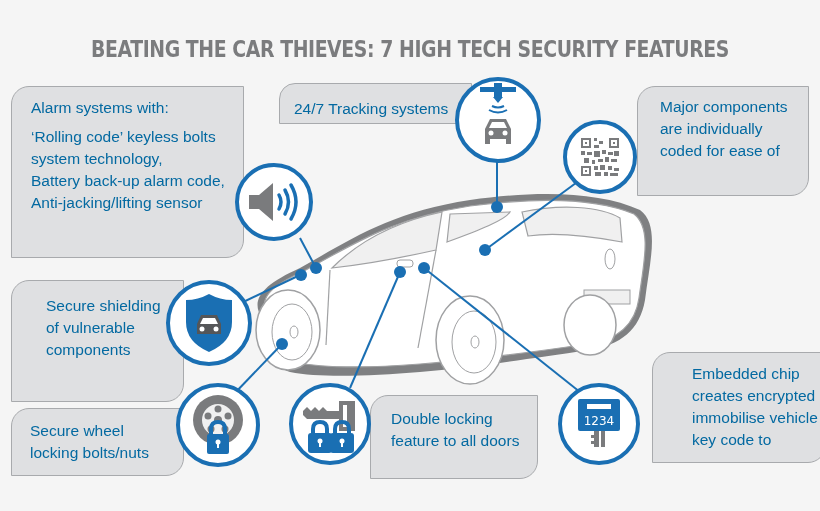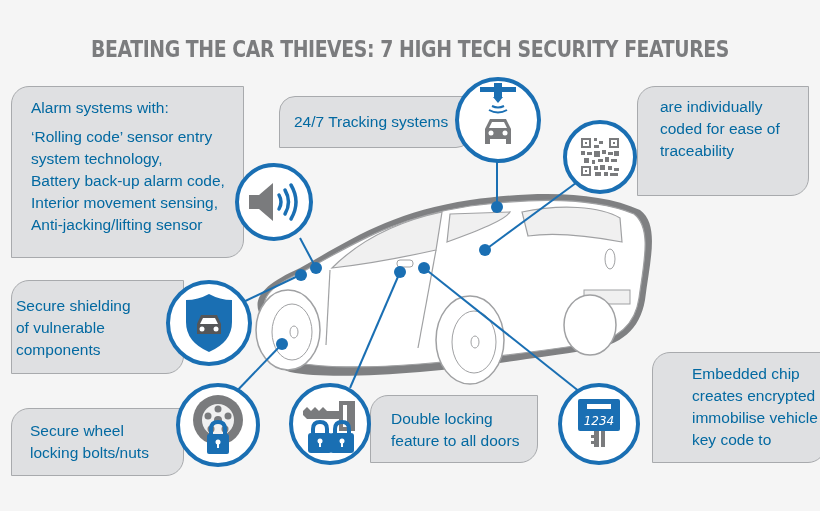--- a/index.html
+++ b/index.html
@@ -1,25 +1,25 @@
 <!DOCTYPE html>
 <html><head>
 <meta charset="utf-8">
 <style>
   html,body{margin:0;padding:0;}
   body{width:820px;height:511px;background:#f5f5f5;position:relative;overflow:hidden;font-family:"Liberation Sans","DejaVu Sans",sans-serif;}
   .title{position:absolute;left:0;top:36px;width:820px;text-align:center;font-family:"DejaVu Sans",sans-serif;font-weight:bold;font-size:23px;color:#7b7c7e;letter-spacing:-0.5px;transform:scaleX(0.82);}
   .bubble{position:absolute;background:#dfe0e2;border:1.5px solid #a8aaad;color:#0369a1;font-size:15.5px;line-height:22px;box-sizing:border-box;}
   .b1{left:11px;top:86px;width:233px;height:172px;border-radius:18px 0 18px 0;padding:10px 0 0 19px;}
   .b1 .head{margin-bottom:7px;}
-  .b2{left:279px;top:96px;width:193px;height:52px;border-radius:16px 0 16px 0;padding:14px 0 16px 14px;}
+  .b2{left:279px;top:83px;width:193px;height:41px;border-radius:16px 0 16px 0;padding:14px 0 16px 14px;}
   .b3{left:637px;top:86px;width:172px;height:110px;border-radius:18px 0 18px 0;padding:9px 0 0 22px;}
-  .b4{left:11px;top:280px;width:173px;height:94px;border-radius:18px 0 18px 0;padding:14px 0 0 4px;}
+  .b4{left:11px;top:280px;width:173px;height:122px;border-radius:18px 0 18px 0;padding:14px 0 0 34px;}
   .b5{left:11px;top:395px;width:173px;height:68px;border-radius:18px 0 18px 0;padding:11px 0 0 18px;margin-top:13px;}
-  .b6{left:370px;top:395px;width:168px;height:68px;border-radius:18px 0 18px 0;padding:12px 0 0 20px;}
+  .b6{left:370px;top:395px;width:168px;height:84px;border-radius:18px 0 18px 0;padding:12px 0 0 20px;}
   .b7{left:652px;top:352px;width:174px;height:111px;border-radius:18px 0 18px 0;padding:10px 0 0 39px;}
   svg.overlay{position:absolute;left:0;top:0;}
   .circle{position:absolute;border-radius:50%;border:4px solid #1a6fb3;background:#fff;box-sizing:border-box;}
 </style>
 </head>
 <body>
 
 <div class="title">BEATING THE CAR THIEVES: 7 HIGH TECH SECURITY FEATURES</div>
 
 <svg class="overlay" width="820" height="511">
@@ -61,35 +61,34 @@
     <circle cx="282" cy="344" r="6"></circle>
     <circle cx="400" cy="272" r="6"></circle>
     <circle cx="424" cy="268" r="6"></circle>
     <circle cx="497" cy="207" r="6"></circle>
     <circle cx="485" cy="250" r="6"></circle>
   </g>
 </svg>
 
 <div class="bubble b1">
   <div class="head">Alarm systems with:</div>
-  <div>‘Rolling code’ sensor entry</div>
+  <div>‘Rolling code’ keyless bolts</div>
   <div>system technology,</div>
   <div>Battery back-up alarm code,</div>
-  <div>Interior movement sensing,</div>
   <div>Anti-jacking/lifting sensor</div>
 </div>
 
 <div class="bubble b2">
   <div>24/7 Tracking systems</div>
 </div>
 
 <div class="bubble b3">
+  <div>Major components</div>
   <div>are individually</div>
   <div>coded for ease of</div>
-  <div>traceability</div>
 </div>
 
 <div class="bubble b4">
   <div>Secure shielding</div>
   <div>of vulnerable</div>
   <div>components</div>
 </div>
 
 <div class="bubble b5">
   <div>Secure wheel</div>
@@ -211,21 +210,21 @@
     <rect x="15" y="46" width="24" height="20" rx="3" fill="#1a6fb3"></rect>
     <circle cx="27" cy="54" r="2.5" fill="#fff"></circle>
       <rect x="26" y="54" width="2" height="6" fill="#fff"></rect>
     <path d="M42,48 L42,42 Q42,35 49,35 Q56,35 56,42 L56,48" stroke="#1a6fb3" stroke-width="4" fill="none"></path>
     <rect x="37" y="46" width="24" height="20" rx="3" fill="#1a6fb3"></rect>
     <circle cx="49" cy="54" r="2.5" fill="#fff"></circle>
       <rect x="48" y="54" width="2" height="6" fill="#fff"></rect>
   </svg>
 </div>
 
-<div class="circle" style="left:558px;top:383px;width:82px;height:82px;font-style:italic;">
+<div class="circle" style="left:558px;top:383px;width:82px;height:82px;">
   <svg width="74" height="74" viewBox="0 0 74 74">
     <rect x="16" y="12" width="42" height="32" rx="2" fill="#1a6fb3"></rect>
     <rect x="25" y="17" width="24" height="5" fill="#fff"></rect>
     <text x="37" y="38" text-anchor="middle" font-family="DejaVu Sans, sans-serif" font-size="12" fill="#fff">1234</text>
     <rect x="32" y="44" width="5" height="16" fill="#7a7b7d"></rect>
     <rect x="39" y="44" width="4" height="16" fill="#7a7b7d"></rect>
     <rect x="29" y="48" width="3" height="3" fill="#7a7b7d"></rect>
     <rect x="29" y="54" width="3" height="3" fill="#7a7b7d"></rect>
   </svg>
 </div>

